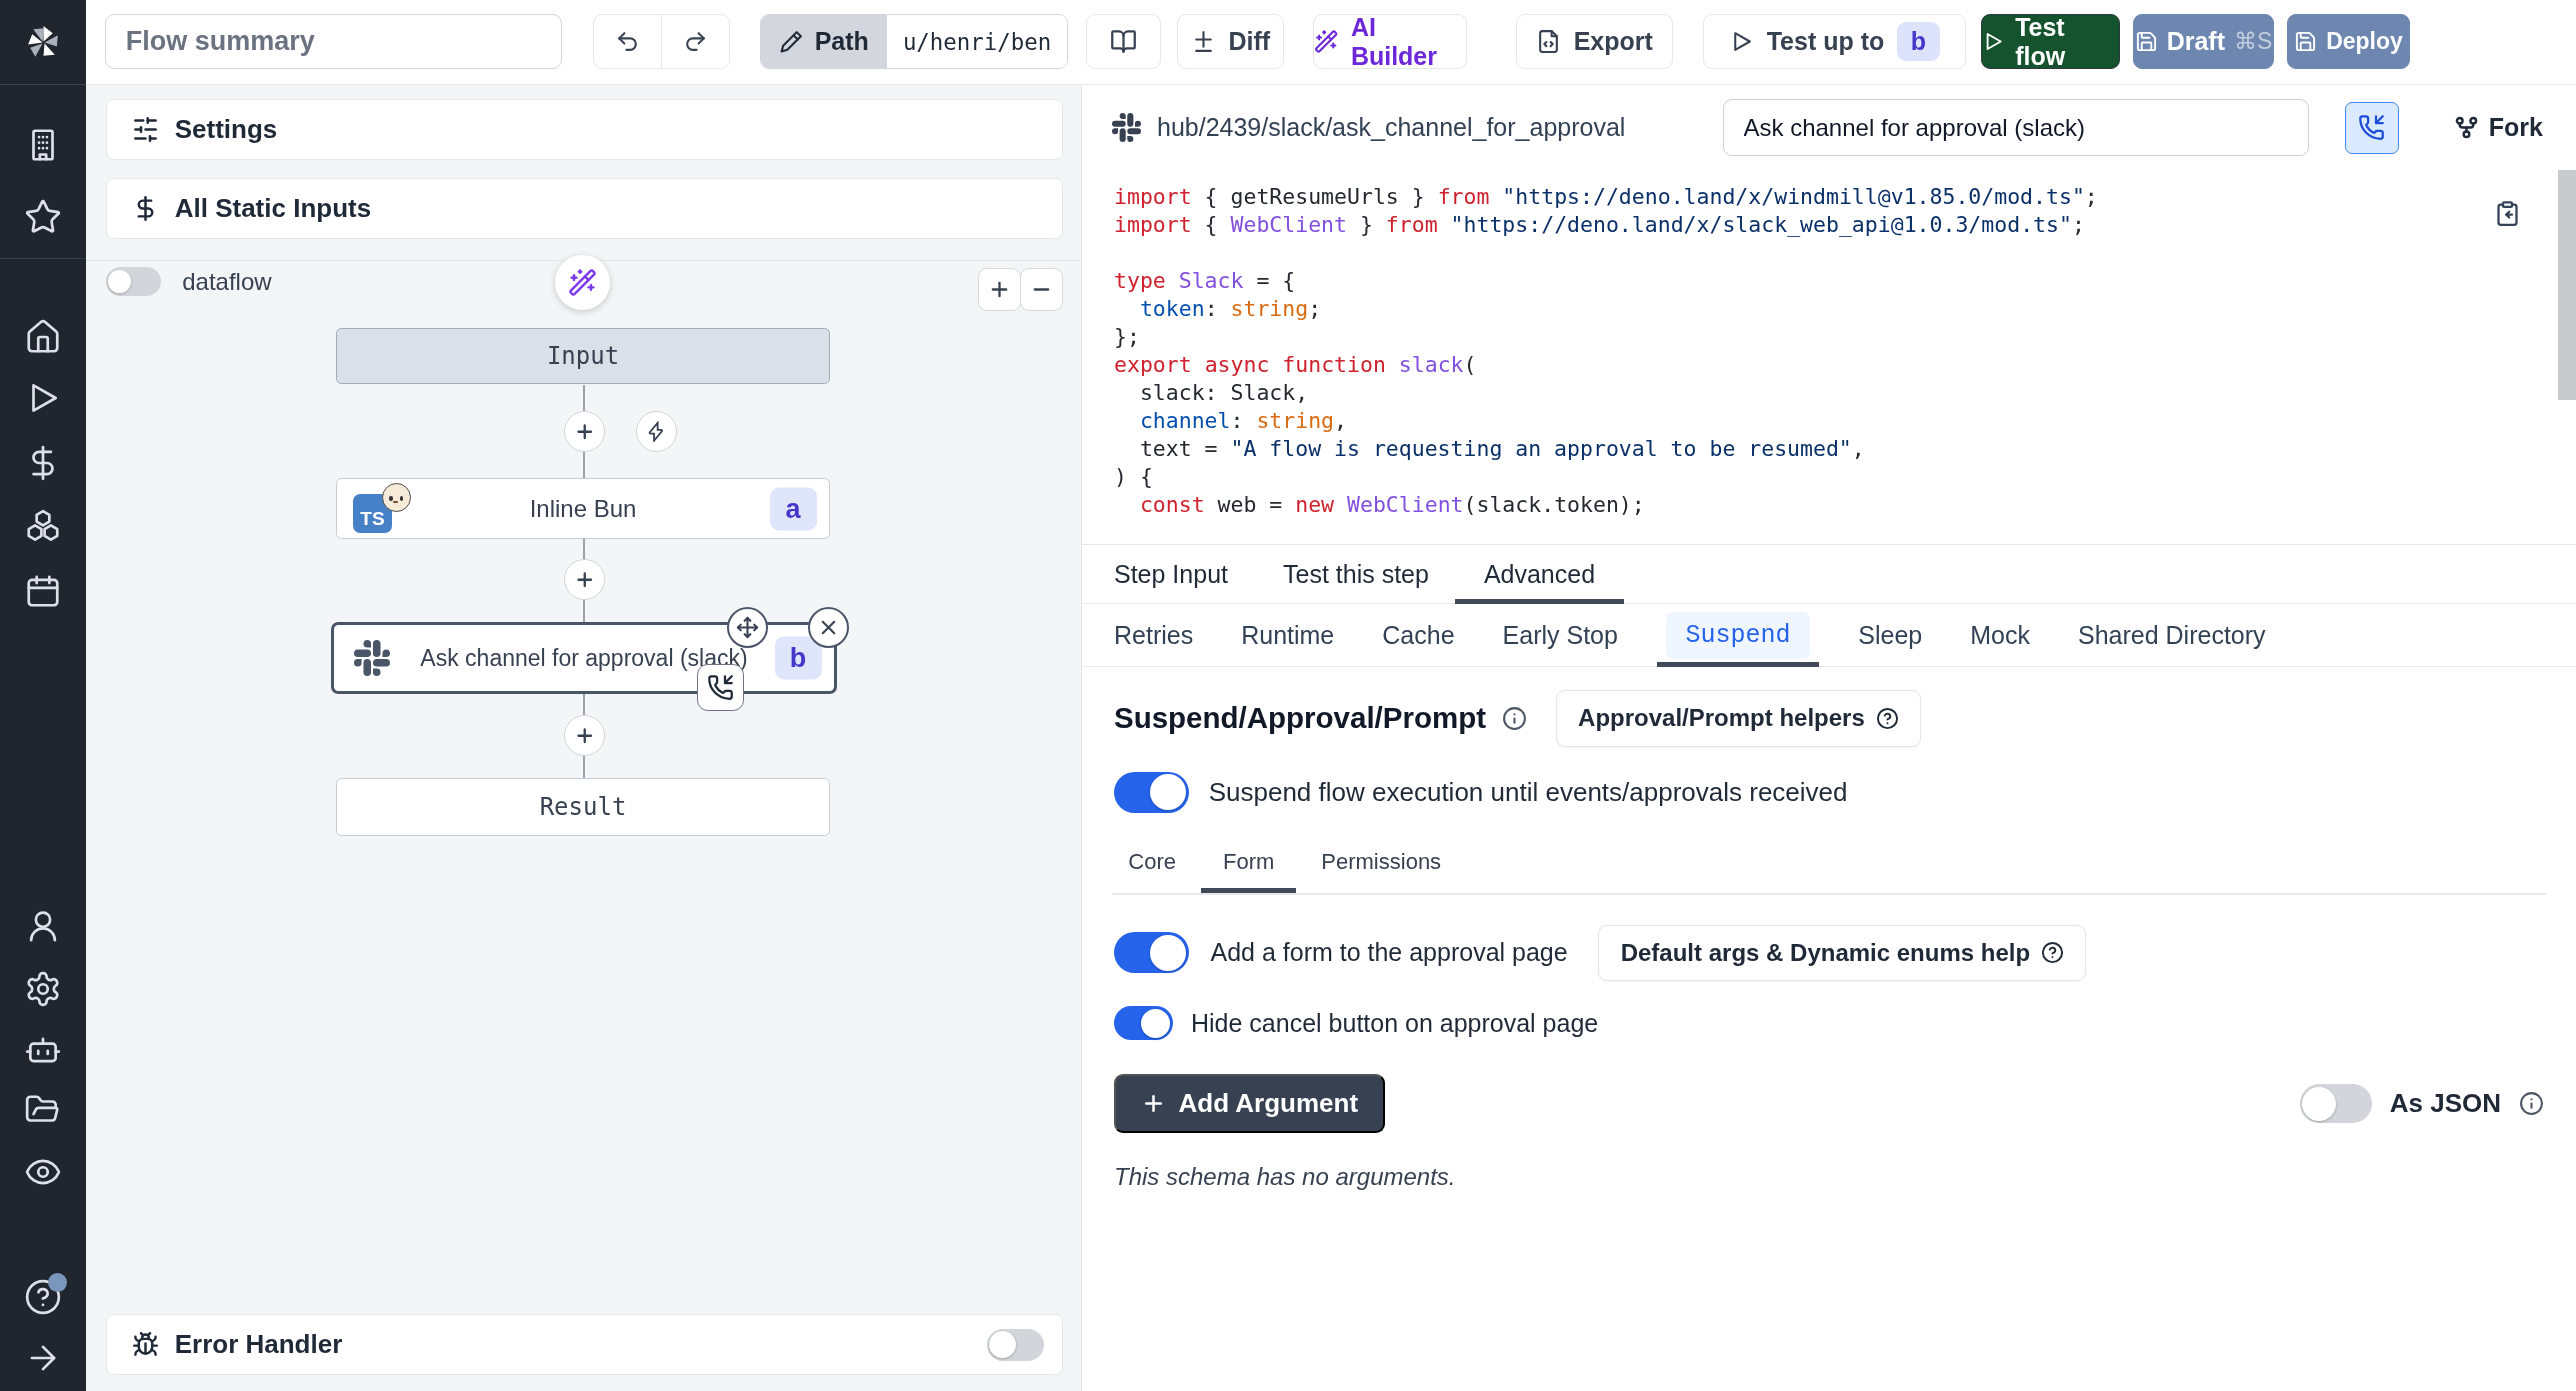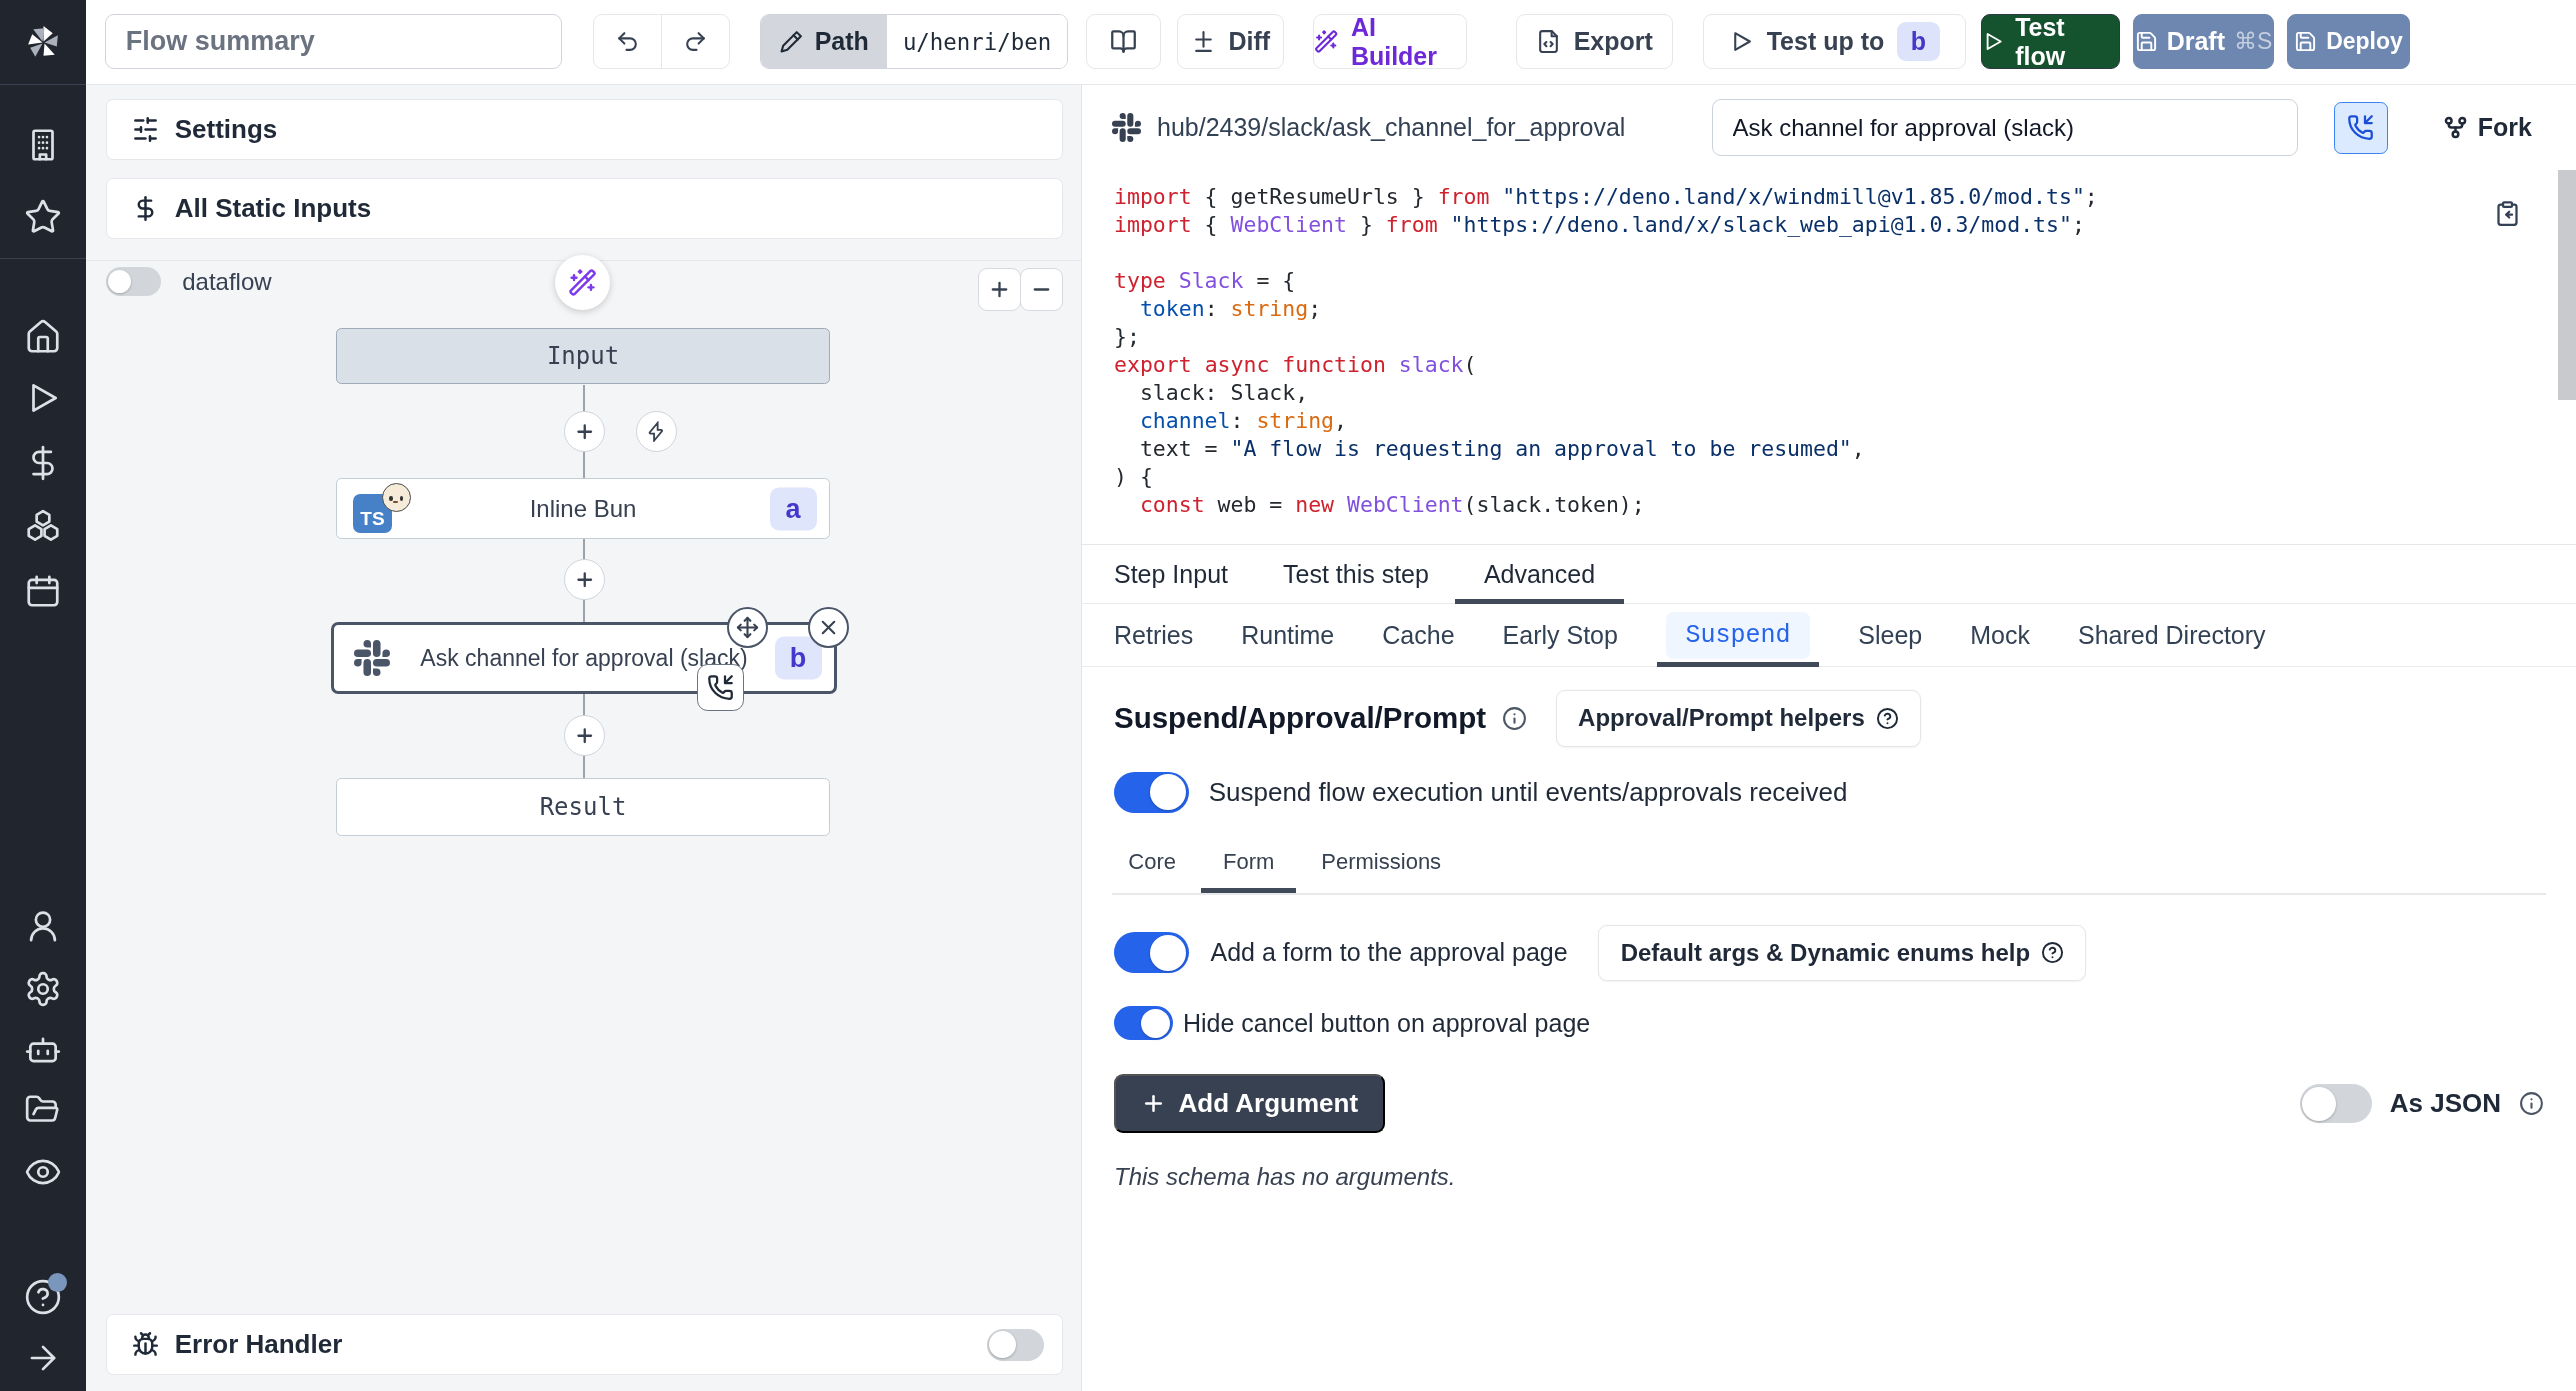--- a/index.html
+++ b/index.html
@@ -84,21 +84,21 @@
   .ts-sq { position:absolute; left:0; bottom:0; width:39px; height:39px; background:#4681c8; border-radius:7.2px;
         color:#fff; font-weight:700; font-size:19px; display:flex; align-items:flex-end; justify-content:center; padding-bottom:2.7px; }
   .bun-face { position:absolute; right:5.4px; top:-5.4px; width:29px; height:29px; border-radius:50%; background:#f6ead8; border:1.8px solid #4a4a4a; }
   .bun-face i { position:absolute; width:3.6px; height:4.5px; background:#333; border-radius:50%; top:12.5px; }
   .slack-ic { position:absolute; left:19.7px; top:50%; transform:translateY(-50%); color:#4a5568; }
   .err-card { top:1229px; height:61px; justify-content:flex-start; }
   .err-card .toggle { position:absolute; right:18px; }
 
   
   .rightpanel { position:absolute; left:1082px; top:85px; width:1494px; height:1307px; background:#fff; }
-  .rp-header { height:85px; display:flex; align-items:center; padding:0 44px 0 30px; gap:4px; }
+  .rp-header { height:85px; display:flex; align-items:center; padding:0 33px 0 30px; gap:4px; }
   .hub-path { display:flex; align-items:center; gap:16px; font-size:25px; font-weight:500; color:#334155; }
   .step-name-input { margin-left:auto; width:586px; height:57px; border:1.3px solid #cbd2da; border-radius:9px; padding:0 19.7px;
         font-size:24px; color:#111827; font-family:inherit; }
   .phone-btn { margin-left:32px; width:54px; height:52px; background:#dbeafe; border:1.3px solid #3b82f6; border-radius:7.2px;
         display:flex; align-items:center; justify-content:center; color:#1d4ed8; cursor:pointer; }
   .phone-btn svg { width:27px; height:27px; stroke:currentColor; fill:none; stroke-width:2; stroke-linecap:round; stroke-linejoin:round; }
   .fork-btn { margin-left:50px; display:flex; align-items:center; gap:9px; font-size:25px; font-weight:700; color:#1f2937; cursor:pointer; }
   .fork-btn svg { width:27px; height:27px; stroke:currentColor; fill:none; stroke-width:2.2; stroke-linecap:round; stroke-linejoin:round; }
 
   .code-area { position:relative; height:375px; border-bottom:0.9px solid #e5e7eb; padding:12.5px 0 0 32px; overflow:hidden; }
@@ -125,21 +125,21 @@
   .ic-info { color:#4b5563; } .ic-info svg { width:25px; height:25px; stroke:currentColor; fill:none; stroke-width:2; stroke-linecap:round; }
   .outline-btn { display:flex; align-items:center; gap:10.7px; border:1.3px solid #e4e6ea; border-radius:9px; background:#fff;
         box-shadow:0 0.9px 1.8px rgba(0,0,0,.05); padding:13.4px 21.5px; font-size:24px; font-weight:700; color:#1f2937; cursor:pointer; }
   .outline-btn svg { width:23px; height:23px; stroke:currentColor; fill:none; stroke-width:2; stroke-linecap:round; }
   .toggle-row { display:flex; align-items:center; gap:19.7px; margin-top:25px; font-size:26px; font-weight:500; color:#1f2937; }
   .inner-tabs { display:flex; gap:47px; margin-top:36px; padding:0 14.3px; font-size:22px; color:#374151; position:relative; }
   .itab { position:relative; padding-bottom:18px; cursor:pointer; }
   .itab.active::after { content:""; position:absolute; left:-21.5px; right:-21.5px; bottom:0; height:4.5px; background:#404a59; z-index:1; }
   .inner-rule { height:1.8px; background:#e8e9eb; margin:0 -1.8px; }
   .form-row1 { display:flex; align-items:center; gap:21.5px; margin-top:30px; font-size:25px; font-weight:500; color:#1f2937; }
-  .form-row2 { display:flex; align-items:center; gap:10px; margin-top:25px; font-size:25px; font-weight:500; color:#1f2937; }
+  .form-row2 { display:flex; align-items:center; gap:18px; margin-top:25px; font-size:25px; font-weight:500; color:#1f2937; }
   .arg-row { display:flex; align-items:center; margin-top:34px; }
   .add-arg-btn { display:flex; align-items:center; gap:12.5px; height:59px; padding:0 25px; background:#374151; color:#fff;
         border-radius:9px; font-size:26px; font-weight:700; cursor:pointer; }
   .add-arg-btn svg { width:25px; height:25px; stroke:#fff; fill:none; stroke-width:2.4; stroke-linecap:round; }
   .asjson { margin-left:auto; display:flex; align-items:center; gap:18px; font-size:26px; font-weight:700; color:#1f2937; }
   .schema-note { margin-top:30px; font-size:24px; font-style:italic; color:#374151; }
 </style>
 </head>
 <body>
 

